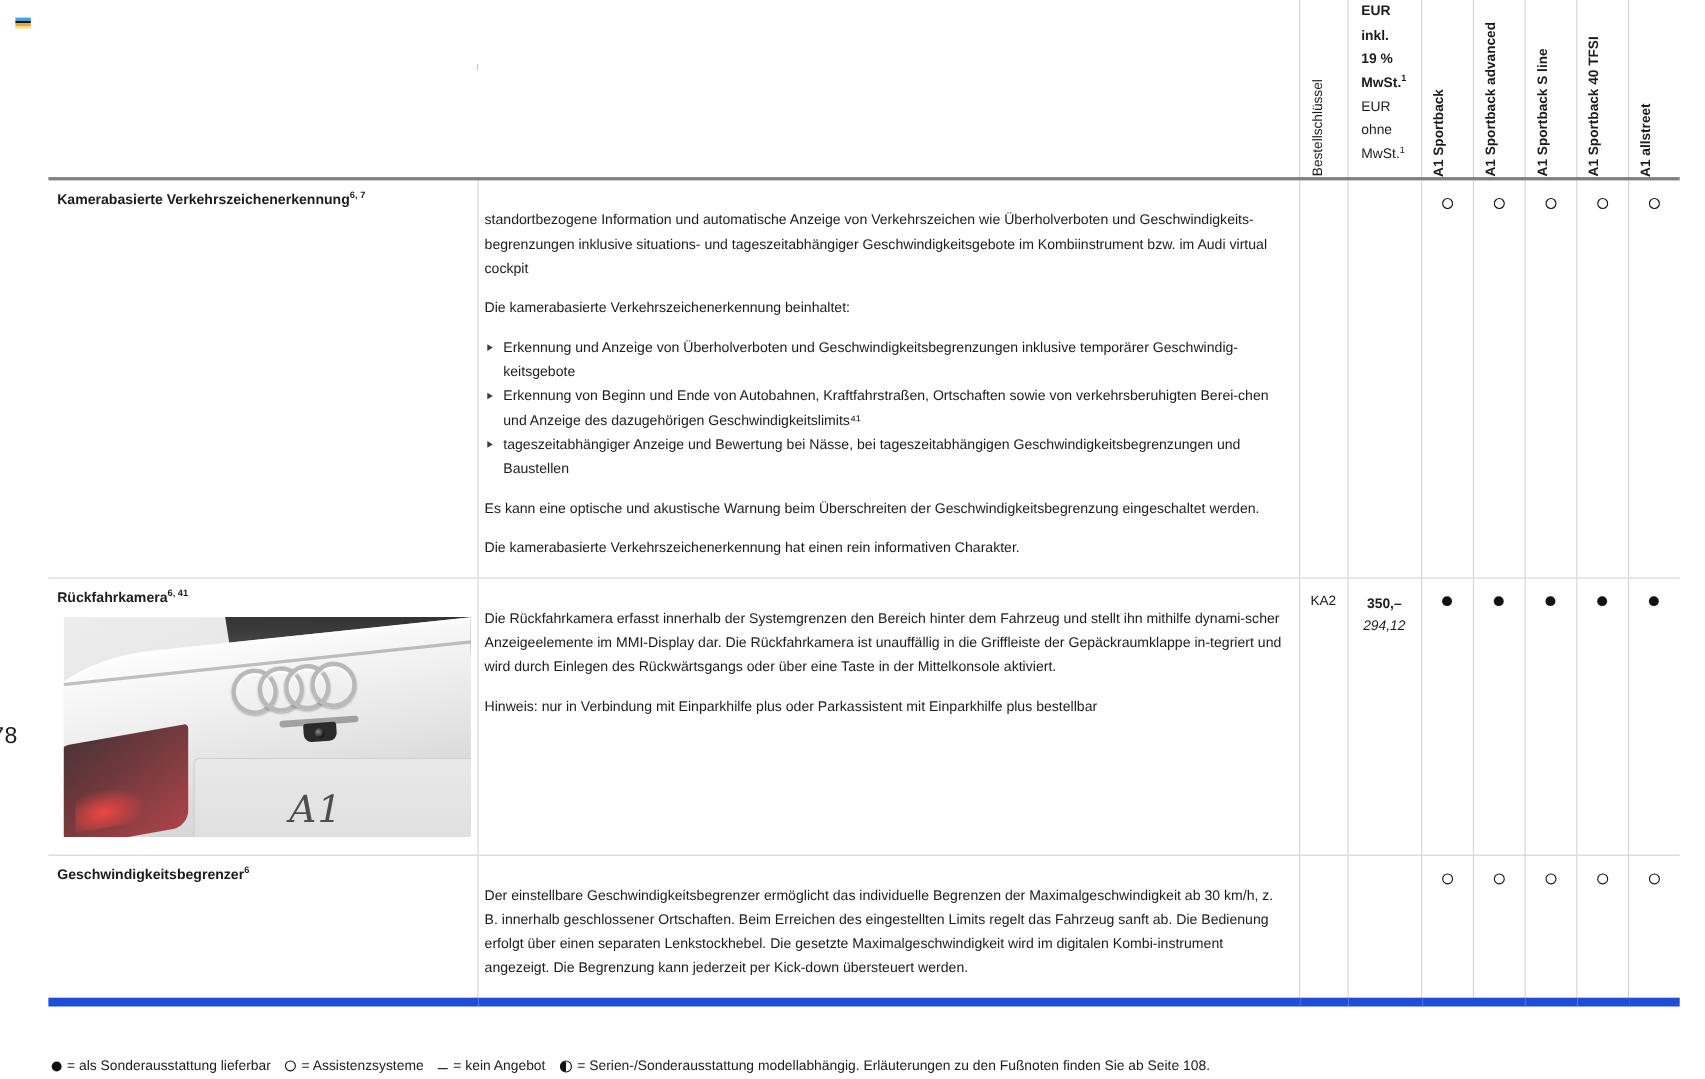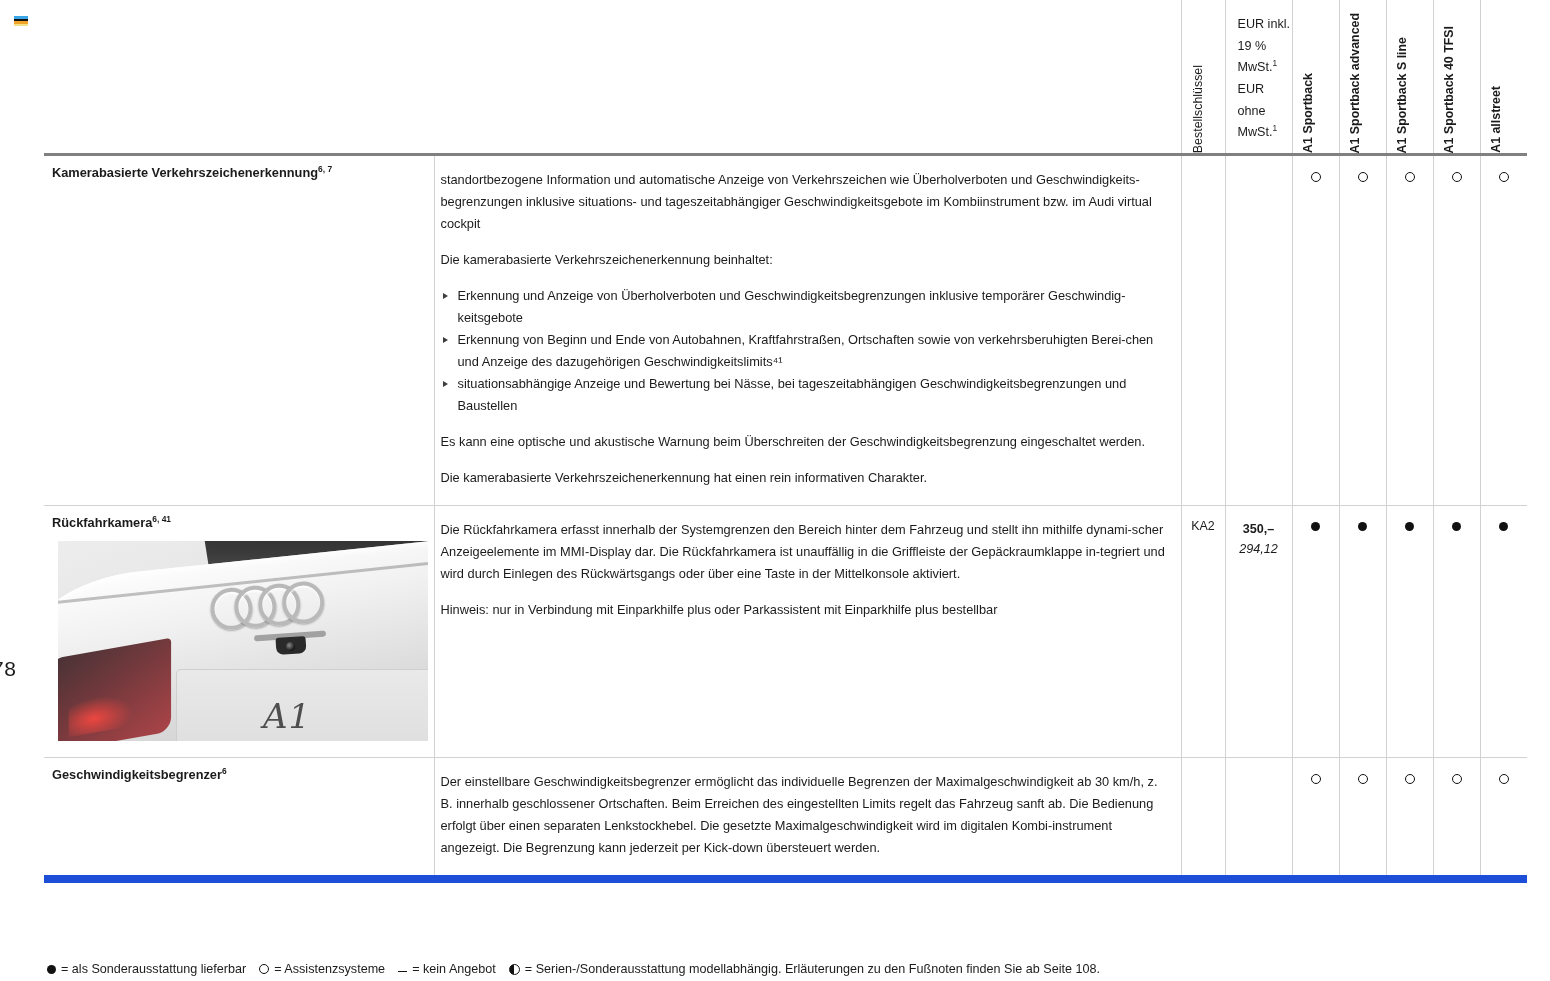--- a/index.html
+++ b/index.html
@@ -115,21 +115,21 @@
     justify-content: flex-start;
     padding-left: 8px;
     font-weight: bold;
   }
   .hdr-price {
     padding: 0 0 9px 12px;
     font-size: 12.6px;
     line-height: 1.72;
     text-align: left;
   }
-  .hdr-price .l1 { font-weight: normal; }
+  .hdr-price .l1 { font-weight: bold; }
   .hdr-price .l2 { font-weight: normal; }
   sup { font-size: 0.66em; vertical-align: super; line-height: 0; }
 
   
   tbody td {
     vertical-align: top;
     padding: 0;
     border-left: 1px solid #d2d2d2;
     border-bottom: 1px solid #d2d2d2;
   }
@@ -142,21 +142,21 @@
   .opt-title {
     font-weight: bold;
     font-size: 12.8px;
     line-height: 1.25;
   }
   .cell-desc {
     padding: 13px 12px 16px 6px;
     font-size: 12.8px;
     line-height: 1.72;
   }
-  .cell-desc p { margin: 0 0 14px 0; }
+  .cell-desc p { margin: 12px 0 14px 0; }
   .cell-desc p:last-child { margin-bottom: 0; }
 
   ul.bullets {
     list-style: none;
     margin: 0 0 14px 0;
     padding: 0;
   }
   ul.bullets li {
     position: relative;
     padding-left: 17px;
@@ -435,21 +435,21 @@
               <div class="opt-title">Kamerabasierte Verkehrszeichenerkennung<sup>6, 7</sup></div>
             </div>
           </td>
           <td>
             <div class="cell-desc">
               <p>standortbezogene Information und automatische Anzeige von Verkehrszeichen wie Überholverboten und Geschwindigkeits-begrenzungen inklusive situations- und tageszeitabhängiger Geschwindigkeitsgebote im Kombiinstrument bzw. im Audi virtual cockpit</p>
               <p>Die kamerabasierte Verkehrszeichenerkennung beinhaltet:</p>
               <ul class="bullets">
                 <li>Erkennung und Anzeige von Überholverboten und Geschwindigkeitsbegrenzungen inklusive temporärer Geschwindig-keitsgebote</li>
                 <li>Erkennung von Beginn und Ende von Autobahnen, Kraftfahrstraßen, Ortschaften sowie von verkehrsberuhigten Berei-chen und Anzeige des dazugehörigen Geschwindigkeitslimits⁴¹</li>
-                <li>situationsabhängige Anzeige und Bewertung bei Nässe, bei tageszeitabhängigen Geschwindigkeitsbegrenzungen und Baustellen</li>
+                <li>tageszeitabhängiger Anzeige und Bewertung bei Nässe, bei tageszeitabhängigen Geschwindigkeitsbegrenzungen und Baustellen</li>
               </ul>
               <p>Es kann eine optische und akustische Warnung beim Überschreiten der Geschwindigkeitsbegrenzung eingeschaltet werden.</p>
               <p>Die kamerabasierte Verkehrszeichenerkennung hat einen rein informativen Charakter.</p>
             </div>
           </td>
           <td class="c-key">
             <div class="key-txt"></div>
           </td>
           <td class="c-price">
             <div class="price-txt">

